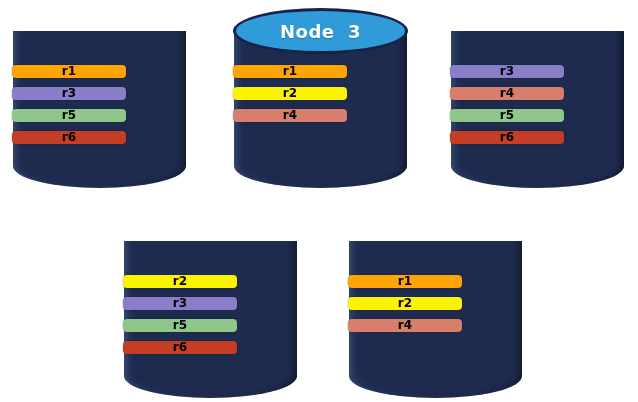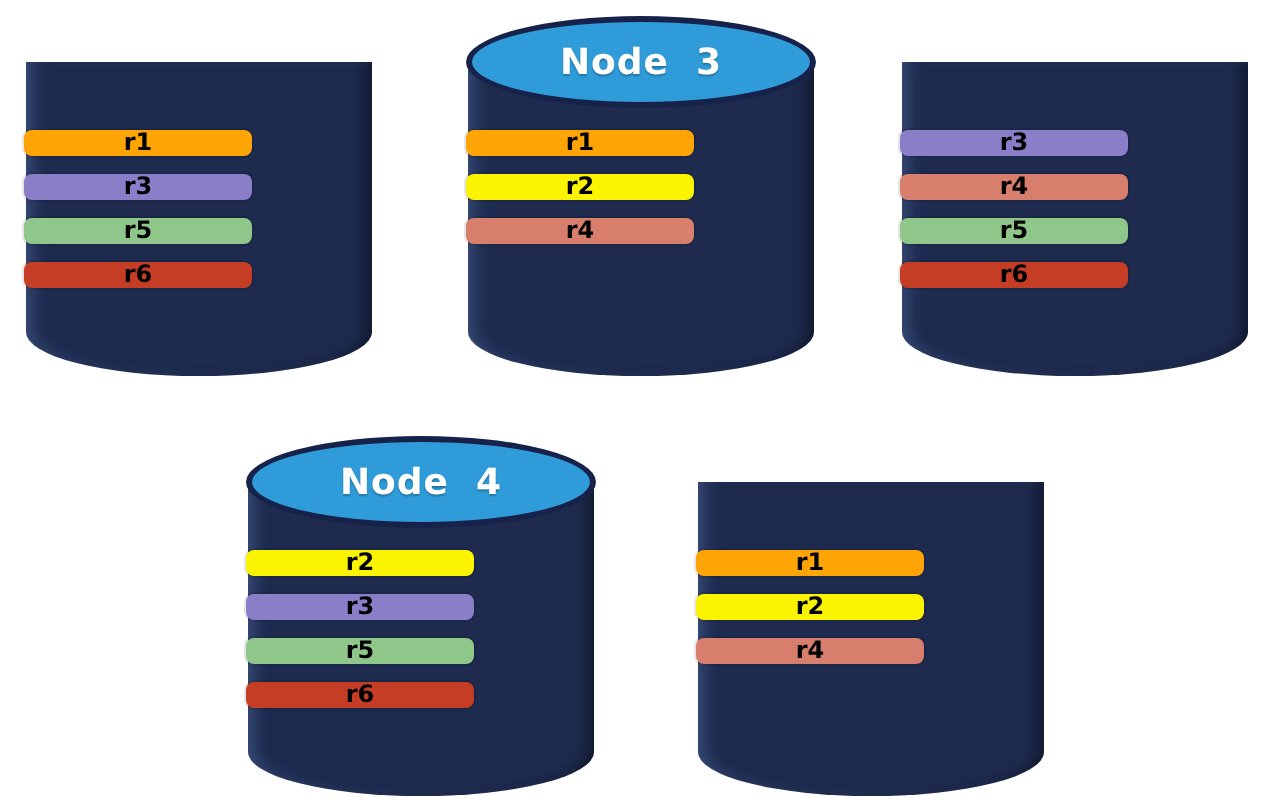--- a/index.html
+++ b/index.html
@@ -106,23 +106,20 @@
       <div class="bars">
         <div class="replica-bar" style="background: rgb(139, 126, 200); color: rgb(0, 0, 0);">r3</div>
         <div class="replica-bar" style="background: rgb(216, 126, 109); color: rgb(0, 0, 0);">r4</div>
         <div class="replica-bar" style="background: rgb(143, 199, 139); color: rgb(0, 0, 0);">r5</div>
         <div class="replica-bar" style="background: rgb(197, 61, 36); color: rgb(0, 0, 0);">r6</div>
       </div>
     </div>
 
     <div class="cylinder" style="left: 123px; top: 218px;">
       <div class="cyl-body" style="background: rgb(30, 43, 79);"></div>
-      <div class="cyl-top" style="background: rgb(47, 156, 217); border-color: rgb(22, 34, 74);">
-        <span class="cyl-title" style="color: rgb(255, 255, 255);">Node  4</span>
-      </div>
       <div class="bars">
         <div class="replica-bar" style="background: rgb(250, 244, 0); color: rgb(0, 0, 0);">r2</div>
         <div class="replica-bar" style="background: rgb(139, 126, 200); color: rgb(0, 0, 0);">r3</div>
         <div class="replica-bar" style="background: rgb(143, 199, 139); color: rgb(0, 0, 0);">r5</div>
         <div class="replica-bar" style="background: rgb(197, 61, 36); color: rgb(0, 0, 0);">r6</div>
       </div>
     </div>
 
     <div class="cylinder" style="left: 348px; top: 218px;">
       <div class="cyl-body" style="background: rgb(30, 43, 79);"></div>

